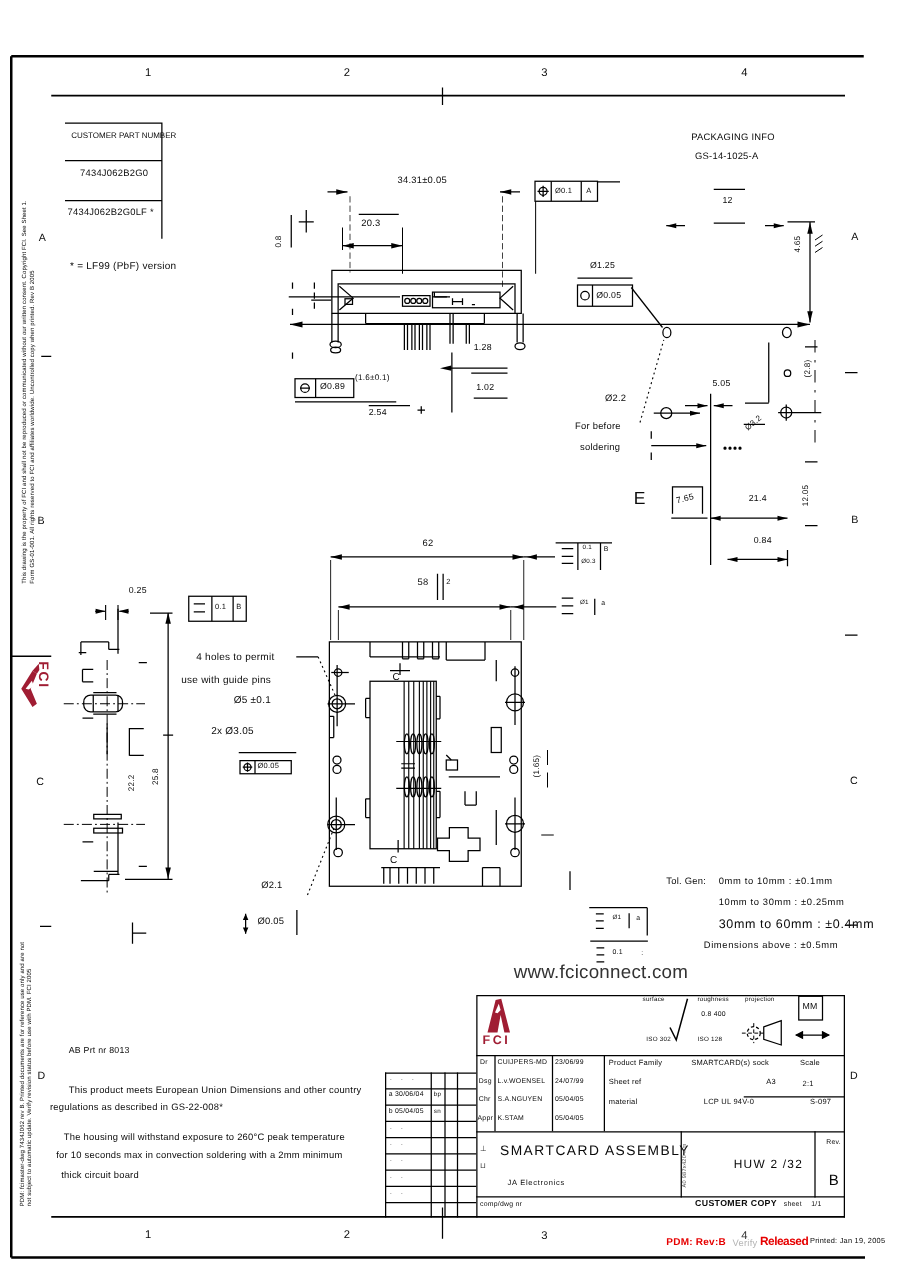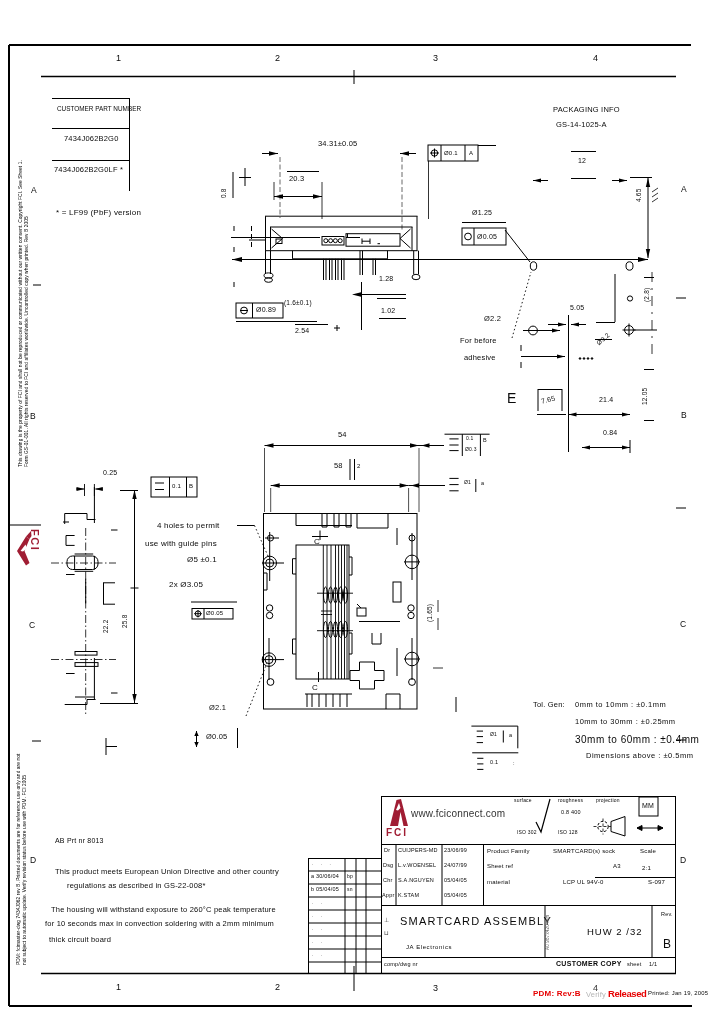--- a/index.html
+++ b/index.html
@@ -289,21 +289,21 @@
 <div class="t" style="left:469px;top:150px;font-size:6px">A</div>
 <div class="t" style="left:472px;top:209px;font-size:7px">Ø1.25</div>
 <div class="t" style="left:477px;top:233px;font-size:7px">Ø0.05</div>
 <div class="t" style="left:379px;top:275px;font-size:7px">1.28</div>
 <div class="t" style="left:381px;top:307px;font-size:7px">1.02</div>
 <div class="t" style="left:295px;top:327px;font-size:7px">2.54</div>
 <div class="t" style="left:256px;top:306px;font-size:7px">Ø0.89</div>
 <div class="t" style="left:284px;top:300px;font-size:6.5px">(1.6±0.1)</div>
 <div class="t" style="left:484px;top:315px;font-size:7.5px">Ø2.2</div>
 <div class="t" style="left:460px;top:337px;font-size:7.5px">For before</div>
-<div class="t" style="left:464px;top:354px;font-size:7.5px">adhesive</div>
+<div class="t" style="left:464px;top:354px;font-size:7.5px">soldering</div>
 <div class="t" style="left:570px;top:304px;font-size:7px">5.05</div>
 <div class="t" style="left:596px;top:336px;font-size:6.5px;transform:rotate(-40deg)">Ø3.2</div>
 <div class="t v" style="left:644px;top:302px;font-size:6.5px">(2.8)</div>
 <div class="t v" style="left:636px;top:202px;font-size:6.5px">4.65</div>
 <div class="t v" style="left:642px;top:405px;font-size:6.5px">12.05</div>
 <div class="t" style="left:599px;top:396px;font-size:7px">21.4</div>
 <div class="t" style="left:603px;top:429px;font-size:7px">0.84</div>
 <div class="t" style="left:541px;top:396px;font-size:7px;transform:rotate(-14deg)">7.65</div>
 <div class="t" style="left:507px;top:391px;font-size:14px">E</div>
 <div class="t" style="left:578px;top:157px;font-size:7px">12</div>
@@ -312,45 +312,45 @@
 <div class="t" style="left:189px;top:483px;font-size:6px">B</div>
 <div class="t v" style="left:103px;top:633px;font-size:6.5px">22.2</div>
 <div class="t v" style="left:122px;top:628px;font-size:6.5px">25.8</div>
 <div class="t" style="left:157px;top:522px;font-size:8px">4 holes to permit</div>
 <div class="t" style="left:145px;top:540px;font-size:8px">use with guide pins</div>
 <div class="t" style="left:187px;top:556px;font-size:8px">Ø5 ±0.1</div>
 <div class="t" style="left:169px;top:581px;font-size:8px">2x Ø3.05</div>
 <div class="t" style="left:206px;top:610px;font-size:6px">Ø0.05</div>
 <div class="t" style="left:209px;top:704px;font-size:7.5px">Ø2.1</div>
 <div class="t" style="left:206px;top:733px;font-size:7.5px">Ø0.05</div>
-<div class="t" style="left:338px;top:431px;font-size:7.5px">54</div>
+<div class="t" style="left:338px;top:431px;font-size:7.5px">62</div>
 <div class="t" style="left:334px;top:462px;font-size:7.5px">58</div>
     <div class="t" style="left:357px;top:463px;font-size:6px">2</div>
 <div class="t" style="left:466px;top:436px;font-size:5px">0.1</div>
 <div class="t" style="left:483px;top:438px;font-size:5.5px">B</div>
 <div class="t" style="left:465px;top:447px;font-size:5px">Ø0.3</div>
 <div class="t" style="left:483px;top:447px;font-size:0px">A</div>
 <div class="t" style="left:464px;top:480px;font-size:5px">Ø1</div>
 <div class="t" style="left:481px;top:481px;font-size:5.5px">a</div>
 <div class="t" style="left:314px;top:538px;font-size:8px">C</div>
 <div class="t" style="left:312px;top:684px;font-size:8px">C</div>
 <div class="t v" style="left:427px;top:622px;font-size:6.5px">(1.65)</div>
 <div class="t" style="left:490px;top:732px;font-size:5px">Ø1</div>
 <div class="t" style="left:509px;top:733px;font-size:5.5px">a</div>
 <div class="t" style="left:490px;top:760px;font-size:5.5px">0.1</div>
     <div class="t" style="left:513px;top:761px;font-size:5.5px">:</div>
 <div class="t" style="left:504px;top:760px;font-size:0px">B</div>
 <div class="t" style="left:533px;top:701px;font-size:7.5px">Tol. Gen:</div>
 <div class="t" style="left:575px;top:701px;font-size:7.5px;letter-spacing:0.5px">0mm to 10mm : ±0.1mm</div>
 <div class="t" style="left:575px;top:718px;font-size:7.5px;letter-spacing:0.5px">10mm to 30mm : ±0.25mm</div>
 <div class="t" style="left:575px;top:735px;font-size:10px;letter-spacing:0.5px">30mm to 60mm : ±0.4mm</div>
-<div class="t" style="left:586px;top:752px;font-size:7.5px;letter-spacing:0.5px">Dimensions above : ±0.5mm</div>
+<div class="t" style="left:563px;top:752px;font-size:7.5px;letter-spacing:0.5px">Dimensions above : ±0.5mm</div>
 
 <div class="t" style="left:386px;top:828px;font-size:10px;font-weight:bold;color:#a01d33;letter-spacing:2px">FCI</div>
-<div class="t" style="left:411px;top:809px;font-size:10px;color:#333">www.fciconnect.com</div>
+<div class="t" style="left:411px;top:770px;font-size:15px;color:#333">www.fciconnect.com</div>
 <div class="t" style="left:514px;top:798px;font-size:5px">surface</div>
 <div class="t" style="left:517px;top:830px;font-size:5px">ISO 302</div>
 <div class="t" style="left:558px;top:798px;font-size:5px">roughness</div>
 <div class="t" style="left:561px;top:810px;font-size:5.5px">0.8  400</div>
 <div class="t" style="left:558px;top:830px;font-size:5px">ISO 128</div>
 <div class="t" style="left:596px;top:798px;font-size:5px">projection</div>
 <div class="t" style="left:642px;top:802px;font-size:7px">MM</div>
 <div class="t" style="left:384px;top:848px;font-size:5.5px">Dr</div>
 <div class="t" style="left:398px;top:848px;font-size:5.5px">CUIJPERS-MD</div>
 <div class="t" style="left:444px;top:848px;font-size:5.5px">23/06/99</div>
@@ -395,22 +395,22 @@
 <div class="t" style="left:312px;top:952px;font-size:5px;letter-spacing:3px;color:#444">.  .</div>
 <div class="t" style="left:347px;top:874px;font-size:5px">bp</div>
 <div class="t" style="left:347px;top:887px;font-size:5px">sn</div>
 
 <div class="t" style="left:533px;top:990px;font-size:8px;font-weight:bold;color:#e60000">PDM: Rev:B</div>
 <div class="t" style="left:586px;top:991px;font-size:7.5px;color:#b5b5b5">Verify</div>
 <div class="t" style="left:608px;top:989px;font-size:9.5px;font-weight:bold;color:#e60000;letter-spacing:-0.4px">Released</div>
 <div class="t" style="left:648px;top:991px;font-size:5.9px">Printed: Jan 19, 2005</div>
 
 <div class="t" style="left:55px;top:837px;font-size:7px">AB  Prt nr 8013</div>
-<div class="t" style="left:55px;top:868px;font-size:7.5px">This product meets European Union Directive and other country</div>
-<div class="t" style="left:67px;top:882px;font-size:7.5px">regulations as described in GS-22-008*</div>
+<div class="t" style="left:55px;top:868px;font-size:7.5px">This product meets European Union Dimensions and other country</div>
+<div class="t" style="left:40px;top:882px;font-size:7.5px">regulations as described in GS-22-008*</div>
 <div class="t" style="left:51px;top:906px;font-size:7.5px">The housing will withstand exposure to 260°C peak temperature</div>
 <div class="t" style="left:45px;top:920px;font-size:7.5px">for 10 seconds max in convection soldering with a 2mm minimum</div>
 <div class="t" style="left:49px;top:936px;font-size:7.5px">thick circuit board</div>
 
 <div class="t v" style="left:19px;top:467px;font-size:4.8px;color:#000;letter-spacing:0.1px">This drawing is the property of FCI and shall not be reproduced or communicated without our written consent. Copyright FCI. See Sheet 1.</div>
 <div class="t v" style="left:25px;top:467px;font-size:4.8px;color:#000;letter-spacing:0.1px">Form GS-01-001. All rights reserved to FCI and affiliates worldwide. Uncontrolled copy when printed. Rev B 2005</div>
 <div class="t v" style="left:17px;top:965px;font-size:4.8px;color:#000;letter-spacing:0.1px">PDM: fcimaster-dwg 7434J062 rev B. Printed documents are for reference use only and are not</div>
 <div class="t v" style="left:23px;top:965px;font-size:4.8px;color:#000;letter-spacing:0.1px">not subject to automatic update. Verify revision status before use with PDM. FCI 2005</div>
 
 <svg style="left:0;top:0" width="60" height="600">

